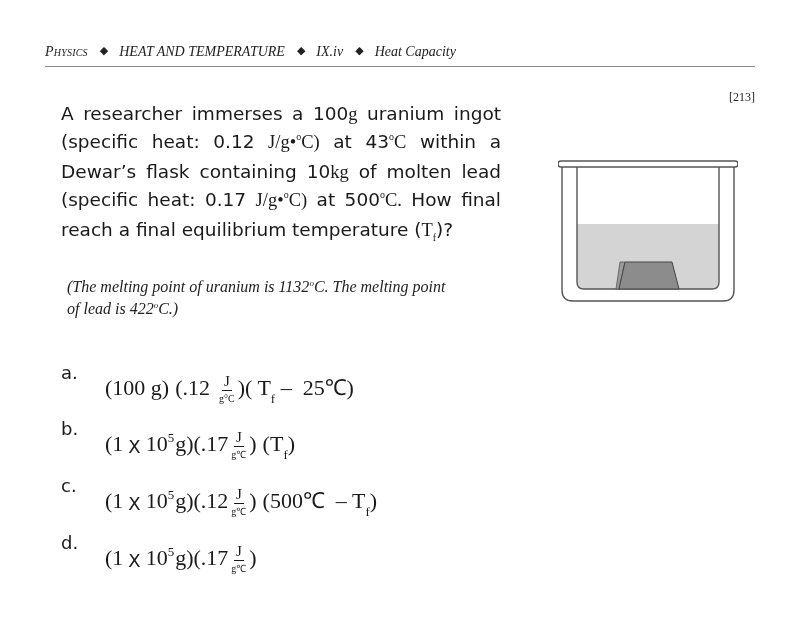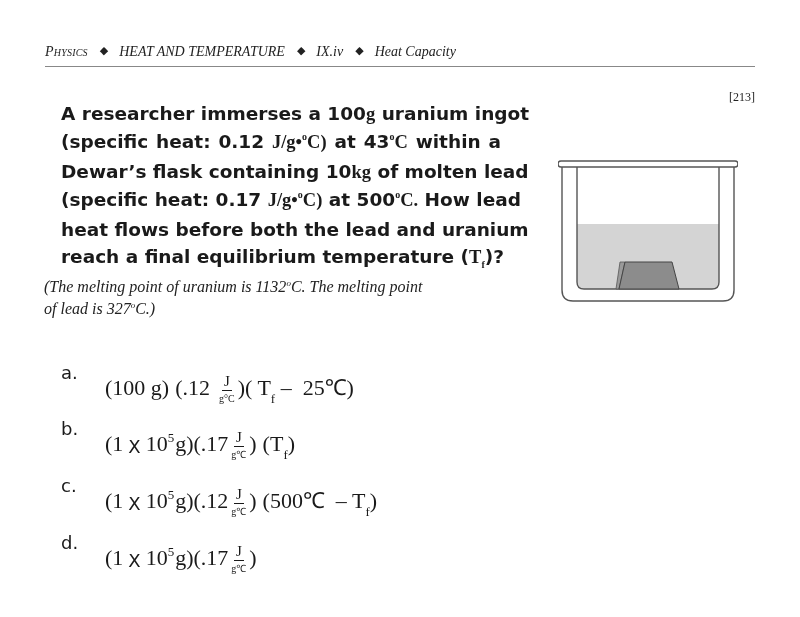--- a/index.html
+++ b/index.html
@@ -8,27 +8,27 @@
       font-family:"Liberation Serif", serif; font-style:italic; font-size:14px; color:#222; }
     .header .crumbs { position:absolute; left:0; top:2px; white-space:nowrap; }
     .header .crumbs span { display:inline-block; }
     .header .sc { font-variant:small-caps; font-size:14px; letter-spacing:0.2px;text-align:right; }
     .header .bullet { font-style:normal; font-size:11px; margin:0 11px 0 12px; position:relative; top:-2px; }
     .header .page { position:absolute; right:0; top:0; font-style:normal; font-size:12px;margin-top:48px; }
     .rule { position:absolute; left:45px; top:66px; width:710px; height:0; border-top:1.5px solid #888; }
 
     .question { position:absolute; left:61px; top:100px; width:440px;
       font-family:"DejaVu Sans", sans-serif; font-size:18.5px; line-height:27px; color:#1a1a1a; }
-    .question .line { white-space:nowrap; text-align:justify; text-align-last:justify; display:block;font-weight:bold; }
+    .question .line { white-space:nowrap; text-align:justify; text-align-last:justify; display:block; }
     .question .last { text-align:right; text-align-last:left; }
     .serif { font-family:"Liberation Serif", serif; }
     .sup { font-size:10px; position:relative; top:-8px; }
     .sub { font-size:10px; position:relative; top:5px; }
 
-    .note { position:absolute; left:44px; top:277px; width:440px;
+    .note { position:absolute; left:67px; top:277px; width:440px;
       font-family:"Liberation Serif", serif; font-style:italic; font-size:16px; line-height:20px; color:#222; }
     .note .nsup { font-size:9px; position:relative; top:-6px; }
 
     .flask { position:absolute; left:558px; top:158px; width:180px; height:146px; }
 
     .answers { position:absolute; left:61px; top:362px; }
     .ans { position:absolute; left:0; width:420px; height:50px; }
     .ans .letter { position:absolute; left:0; top:0; font-family:"DejaVu Sans", sans-serif; font-size:18px; color:#1a1a1a; }
     .ans .expr { position:absolute; left:44px; top:6px; font-family:"Liberation Serif", serif; font-size:22px; white-space:nowrap; color:#1a1a1a; display:flex; align-items:flex-end; }
     .ans .expr .X { font-family:"DejaVu Sans", sans-serif; font-size:18px; margin:0 5px; }
@@ -47,28 +47,27 @@
     <span class="sc">Physics</span><span class="bullet">◆</span><span>HEAT AND TEMPERATURE</span><span class="bullet">◆</span><span>IX.iv</span><span class="bullet">◆</span><span>Heat Capacity</span>
   </div>
   <div class="page">[213]</div>
 </div>
 <div class="rule"></div>
 
 <div class="question">
   <span class="line"><span>A researcher immerses a 100</span><span class="serif">g</span><span> uranium ingot</span></span>
   <span class="line"><span>(specific heat: 0.12 </span><span class="serif">J/g•</span><span class="serif sup">o</span><span class="serif">C)</span><span> at 43</span><span class="serif sup">o</span><span class="serif">C</span><span> within a</span></span>
   <span class="line"><span>Dewar’s flask containing 10</span><span class="serif">kg</span><span> of molten lead</span></span>
-  <span class="line"><span>(specific heat: 0.17 </span><span class="serif">J/g•</span><span class="serif sup">o</span><span class="serif">C)</span><span> at 500</span><span class="serif sup">o</span><span class="serif">C.</span><span>  How lead</span></span>
-  <span class="line">heat flows before both the lead and uranium</span>
+  <span class="line"><span>(specific heat: 0.17 </span><span class="serif">J/g•</span><span class="serif sup">o</span><span class="serif">C)</span><span> at 500</span><span class="serif sup">o</span><span class="serif">C.</span><span>  How final</span></span>
   <span class="line last"><span>reach a final equilibrium temperature (</span><span class="serif">T</span><span class="serif sub">f</span><span>)?</span></span>
 </div>
 
 <div class="note">
   <span>(The melting point of uranium is 1132</span><span class="nsup">o</span><span>C.  The melting point</span><br>
-  <span>of lead is 327</span><span class="nsup">o</span><span>C.)</span>
+  <span>of lead is 422</span><span class="nsup">o</span><span>C.)</span>
 </div>
 
 <svg class="flask" viewBox="0 0 180 146" xmlns="http://www.w3.org/2000/svg">
   <g>
     <path d="M4 8 L4 132 Q4 143 15 143 L165 143 Q176 143 176 132 L176 8" fill="#ffffff" stroke="#555" stroke-width="1.4"></path>
   </g>
   <rect x="0" y="3" width="180" height="6" rx="3" fill="#ffffff" stroke="#555" stroke-width="1.4"></rect>
   <path d="M19 66 L161 66 L161 124 Q161 131 154 131 L26 131 Q19 131 19 124 Z" fill="#d4d4d4"></path>
   <path d="M19 9 L19 124 Q19 131 26 131 L154 131 Q161 131 161 124 L161 9" fill="none" stroke="#555" stroke-width="1.4"></path>
   <path d="M62 104 L67 104 L61 131 L58 131 Z" fill="#9a9a9a" stroke="#555" stroke-width="0.8"></path>

